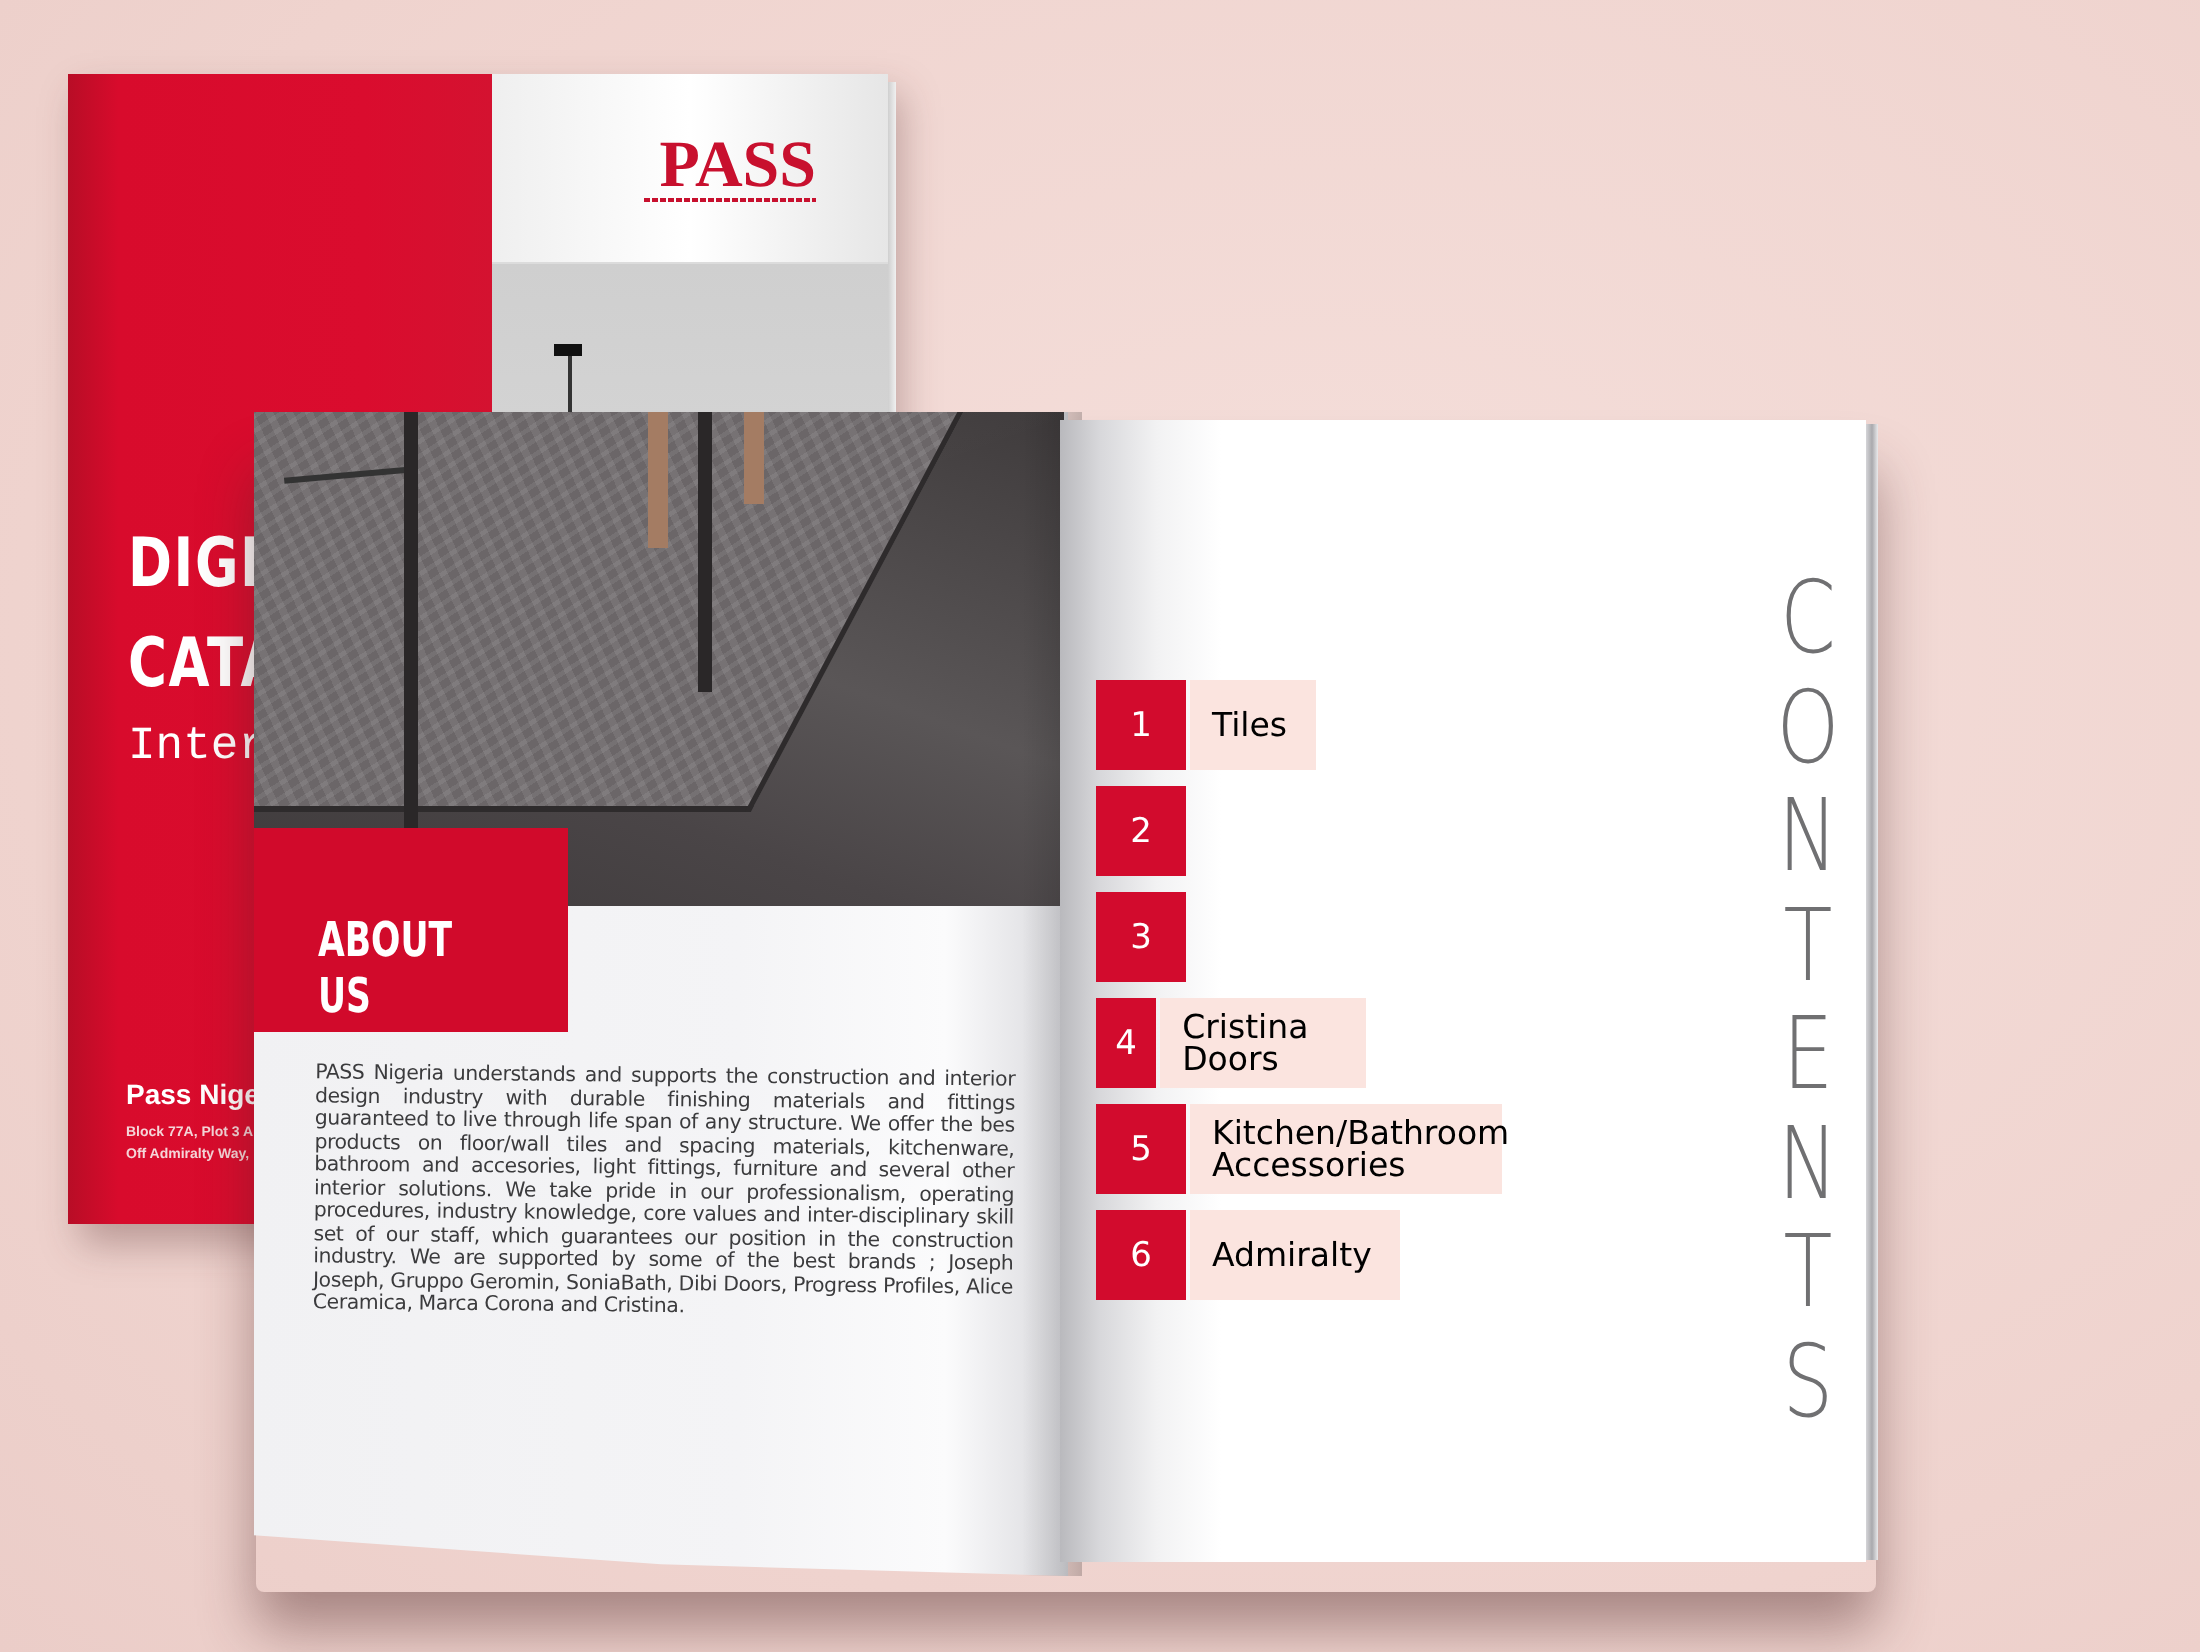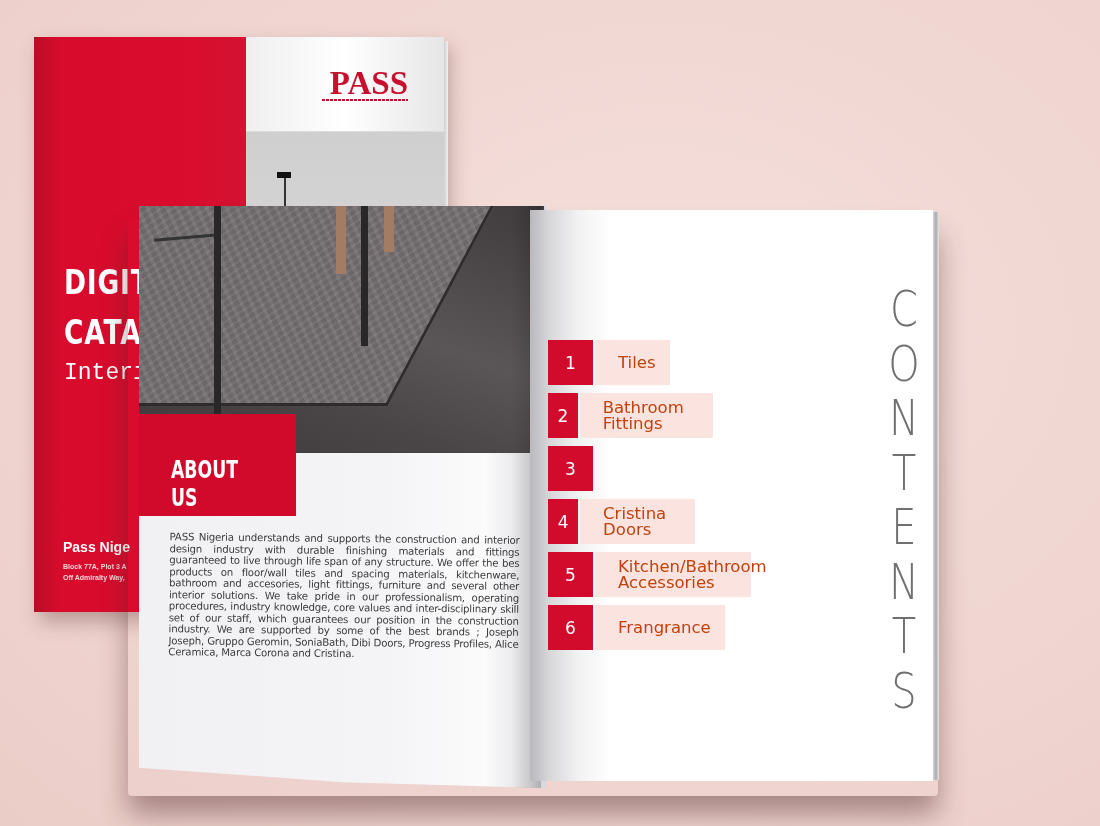--- a/index.html
+++ b/index.html
@@ -71,21 +71,21 @@
   
   .open-book {
     position: absolute; left: 123px; top: 198px; width: 815px; height: 590px;
   }
   .shadow-under {
     position: absolute; left: 5px; right: 0; top: 20px; bottom: -8px;
     box-shadow: 0 18px 28px rgba(80,40,40,0.45);
     border-radius: 4px;
   }
   .left-page {
-    position: absolute; left: 16px; top: 8px; width: 407px; height: 582px;
+    position: absolute; left: 4px; top: 8px; width: 407px; height: 582px;
     background: linear-gradient(90deg, #f1f1f3 0%, #f4f4f6 60%, #fbfbfc 85%, #d8d8dc 100%);
     clip-path: polygon(0 0, 100% 0, 100% 100%, 50% 99%, 0 96.5%);
     text-decoration: underline;
   }
   .left-photo {
     position: absolute; left: 0; top: 0; width: 405px; height: 247px;
     background:
       linear-gradient(160deg, rgba(255,255,255,0.05) 0%, rgba(0,0,0,0) 40%),
       linear-gradient(20deg, #3e3a3b 0%, #4a4547 30%, #5a5657 55%, #3f3b3c 100%);
     overflow: hidden;
@@ -141,22 +141,22 @@
   .toc-row {
     position: absolute; left: 0; height: 45px; display: flex;
   }
   .toc-num {
     width: 45px; height: 45px; background: #d20b2d;
     color: #fff; font-family: "DejaVu Sans", sans-serif; font-size: 17px;
     display: flex; align-items: center; justify-content: center;
   }
   .toc-label {
     margin-left: 2px; height: 45px; background: #fbe4df;
-    color: #c2410c; font-family: "DejaVu Sans", sans-serif; font-size: 16.5px;
-    padding: 0 14px 0 23px; display: flex; align-items: center; line-height: 16px;
+    color: #000000; font-family: "DejaVu Sans", sans-serif; font-size: 16.5px;
+    padding: 0 14px 0 11px; display: flex; align-items: center; line-height: 16px;
   }
 
   .contents-vert {
     position: absolute; left: 354px; top: 72px; width: 40px;
     color: #707072; font-family: "DejaVu Sans", sans-serif; font-weight: 300;
     font-size: 50px; line-height: 54.5px; text-align: center;
     transform: scaleX(0.8);
   }
   .contents-vert span { display: block; }
 </style>
@@ -209,36 +209,35 @@
   <div class="gutter-shadow"></div>
 
   <div class="right-page">
     <div class="toc">
       <div class="toc-row" style="top:0">
         <div class="toc-num">1</div>
         <div class="toc-label">Tiles</div>
       </div>
       <div class="toc-row" style="top:53px">
         <div class="toc-num">2</div>
-        <div class="toc-label">Bathroom Fittings</div>
       </div>
       <div class="toc-row" style="top:106px">
         <div class="toc-num">3</div>
       </div>
       <div class="toc-row" style="top:159px">
         <div class="toc-num">4</div>
         <div class="toc-label">Cristina Doors</div>
       </div>
       <div class="toc-row" style="top:212px">
         <div class="toc-num">5</div>
         <div class="toc-label" style="width:156px">Kitchen/Bathroom Accessories</div>
       </div>
       <div class="toc-row" style="top:265px">
         <div class="toc-num">6</div>
-        <div class="toc-label">Frangrance</div>
+        <div class="toc-label">Admiralty</div>
       </div>
     </div>
 
     <div class="contents-vert">
       <span>C</span>
       <span>O</span>
       <span>N</span>
       <span>T</span>
       <span>E</span>
       <span>N</span>

